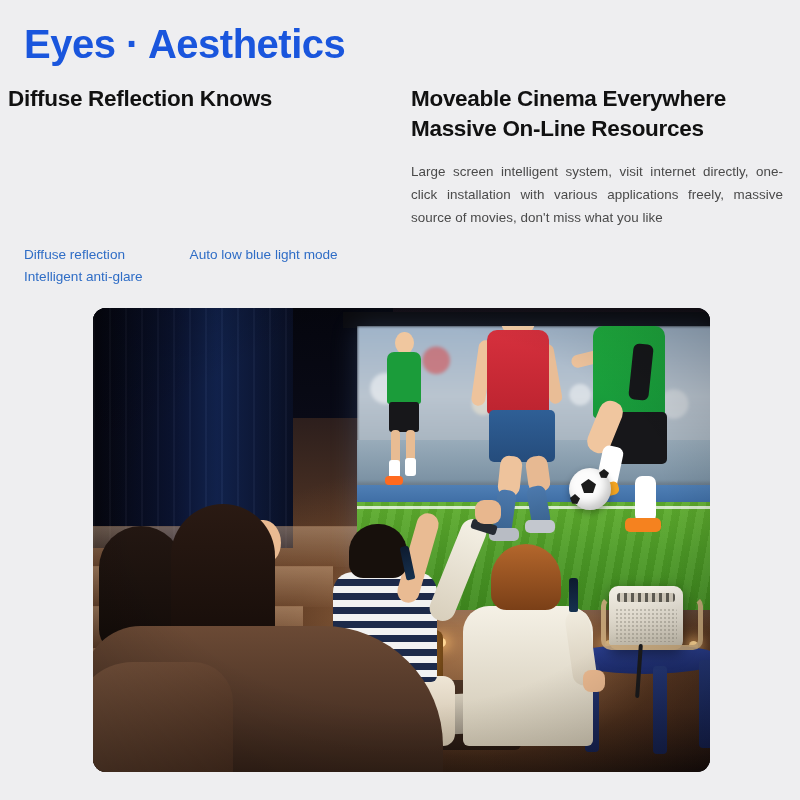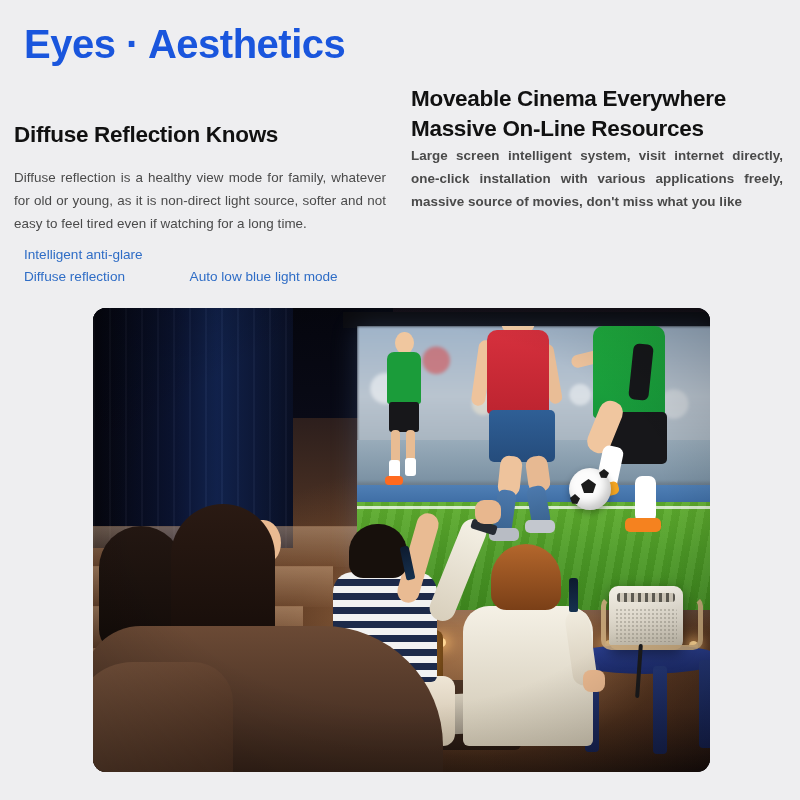--- a/index.html
+++ b/index.html
@@ -34,21 +34,21 @@
     letter-spacing: -0.5px;
     line-height: 1.1;
     white-space: nowrap;
   }
 
   
   .col {
     position: absolute;
     top: 84px;
   }
-  .col-left  { left: 14px;  width: 372px; margin-top: 36px; }
+  .col-left  { left: 8px;  width: 372px; }
   .col-right { left: 411px; width: 372px; }
 
   .feature-heading {
     font-size: 22.5px;
     font-weight: bold;
     color: #111111;
     line-height: 1.33;
     letter-spacing: -0.3px;
     margin: 0;
   }
@@ -56,21 +56,21 @@
 
   .feature-body {
     margin: 0;
     font-size: 13.4px;
     line-height: 1.72;
     color: #4a4a4a;
     text-align: justify;
     letter-spacing: 0.05px;
   }
   .col-left  .feature-body { margin-top: 16px; width: 372px; }
-  .col-right .feature-body { width: 372px; font-weight: bold; }
+  .col-right .feature-body { margin-top: 16px; width: 372px; }
 
   
   .tag-list {
     position: absolute;
     left: 24px;
     top: 244px;
     width: 380px;
     color: #2f6dc6;
     font-size: 13.6px;
     line-height: 1.6;
@@ -336,39 +336,38 @@
 <body>
 
 <div class="page">
 
   <div class="brand-title">Eyes · Aesthetics</div>
 
   <div class="col col-left">
     <h2 class="feature-heading">
       <span class="hl">Diffuse Reflection Knows</span>
     </h2>
-    <p class="feature-body">Diffuse reflection is a healthy view mode for family, whatever for old or young, as it is non-direct light source, softer and not easy to feel tired even if watching for a long time.</p>
   </div>
 
   <div class="col col-right">
     <h2 class="feature-heading">
       <span class="hl">Moveable Cinema Everywhere</span>
       <span class="hl">Massive On-Line Resources</span>
     </h2>
     <p class="feature-body">Large screen intelligent system, visit internet directly, one-click installation with various applications freely, massive source of movies, don't miss what you like</p>
   </div>
 
   <div class="tag-list">
     <span class="tag-row">
-      <span class="tag">Intelligent anti-glare</span>
-    </span>
-    <span class="tag-row">
       <span class="tag">Diffuse reflection</span>
       <span class="tag-gap"></span>
       <span class="tag">Auto low blue light mode</span>
+    </span>
+    <span class="tag-row">
+      <span class="tag">Intelligent anti-glare</span>
     </span>
   </div>
 
   <div class="photo-frame">
     <div class="scene">
 
       <div class="wall"></div>
       <div class="curtain-top"></div>
       <div class="curtain"></div>
 

